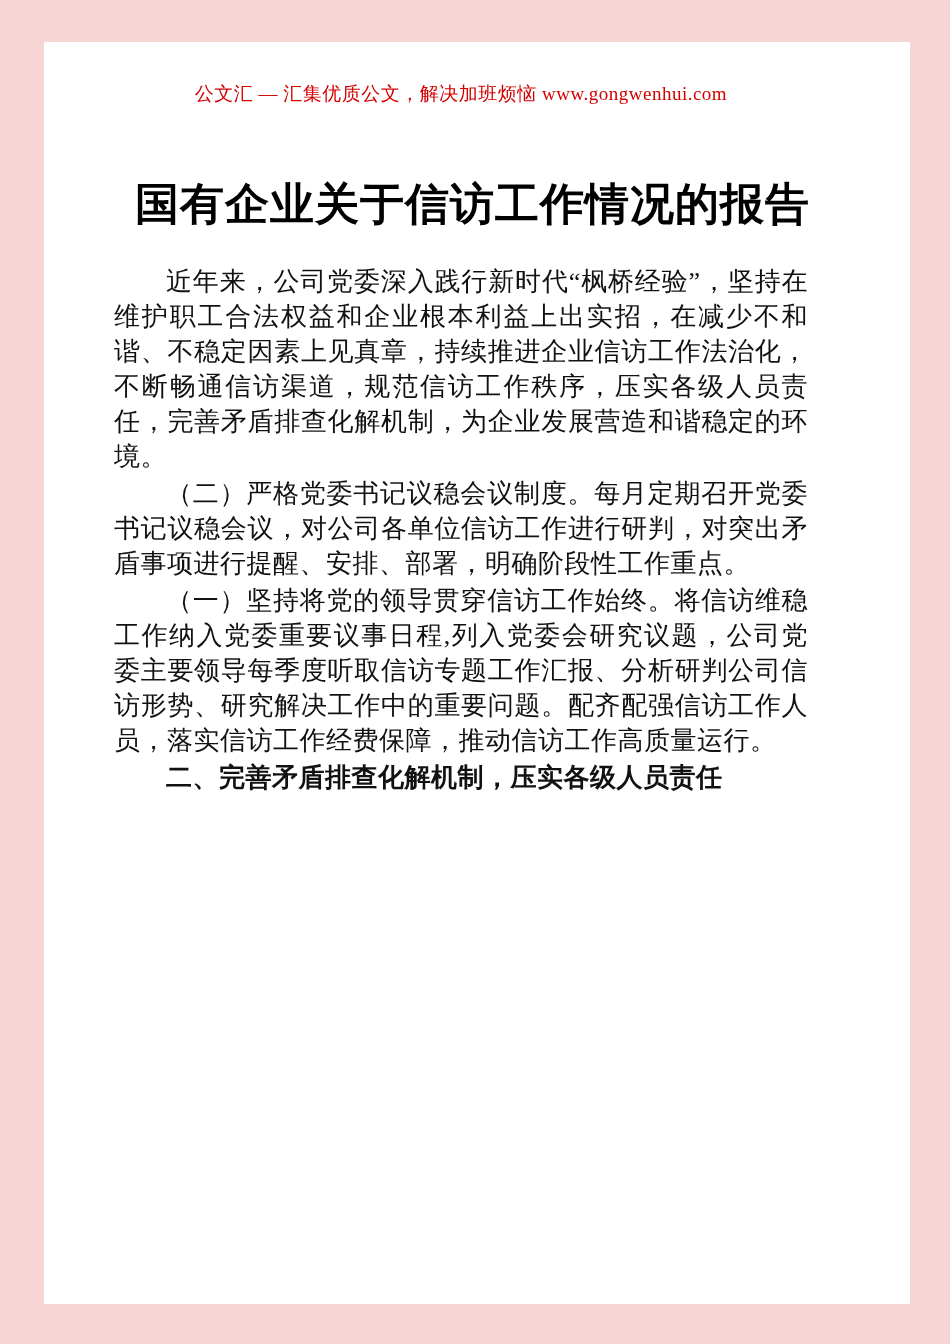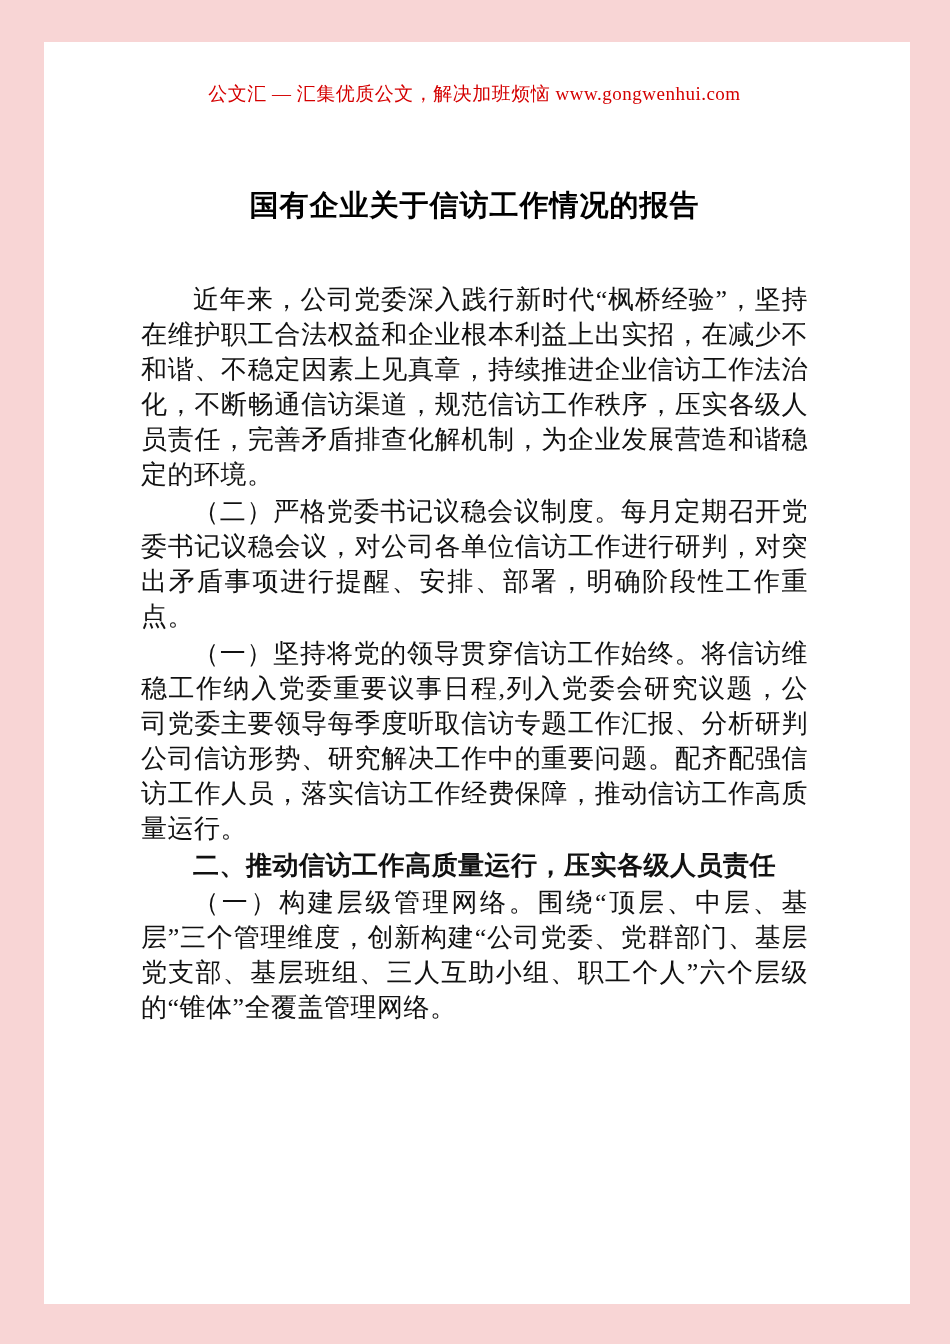--- a/index.html
+++ b/index.html
@@ -13,40 +13,40 @@
     box-sizing: border-box;
     background: #f8d5d5;
     padding: 42px 40px 40px 44px;
     overflow: hidden;
   }
   .paper {
     background: #ffffff;
     width: 100%;
     height: 100%;
     box-sizing: border-box;
-    padding: 40px 100px 0 95px;
+    padding: 40px 100px 0 68px;
     overflow: hidden;
   }
   .site-header {
     text-align: center;
     color: #d40000;
     font-size: 19px;
     line-height: 24px;
     margin: 0 0 74px 0;
     font-weight: 500;
     letter-spacing: 0.5px;
     white-space: nowrap;
   }
   .doc-title {
-    text-align: center;
-    font-size: 29px;
+    text-align: right;
+    font-size: 44px;
     line-height: 50px;
     font-weight: bold;
     color: #000000;
-    margin: 0 0 52px 0;
+    margin: 0 0 34px 0;
     letter-spacing: 1px;
   }
   .doc-body {
     color: #111111;
   }
   .doc-body p {
     margin: 2px;
     font-size: 26px;
     line-height: 35px;
     text-align: justify;
@@ -68,18 +68,17 @@
     <div class="site-header">
       <span>公文汇 — 汇集优质公文，解决加班烦恼 www.gongwenhui.com</span>
     </div>
 
     <h1 class="doc-title">国有企业关于信访工作情况的报告</h1>
 
     <div class="doc-body">
       <p class="para">近年来，公司党委深入践行新时代“枫桥经验”，坚持在维护职工合法权益和企业根本利益上出实招，在减少不和谐、不稳定因素上见真章，持续推进企业信访工作法治化，不断畅通信访渠道，规范信访工作秩序，压实各级人员责任，完善矛盾排查化解机制，为企业发展营造和谐稳定的环境。</p>
       <p class="para">（二）严格党委书记议稳会议制度。每月定期召开党委书记议稳会议，对公司各单位信访工作进行研判，对突出矛盾事项进行提醒、安排、部署，明确阶段性工作重点。</p>
       <p class="para">（一）坚持将党的领导贯穿信访工作始终。将信访维稳工作纳入党委重要议事日程,列入党委会研究议题，公司党委主要领导每季度听取信访专题工作汇报、分析研判公司信访形势、研究解决工作中的重要问题。配齐配强信访工作人员，落实信访工作经费保障，推动信访工作高质量运行。</p>
-      <p class="para heading">二、推动信访工作高质量运行，压实各级人员责任</p>
-      <p class="para">（一）构建层级管理网络。围绕“顶层、中层、基层”三个管理维度，创新构建“公司党委、党群部门、基层党支部、基层班组、三人互助小组、职工个人”六个层级的“锥体”全覆盖管理网络。</p>
+      <p class="para heading">二、完善矛盾排查化解机制，压实各级人员责任</p>
     </div>
 
   </div>
 </div>
 
 </body></html>

